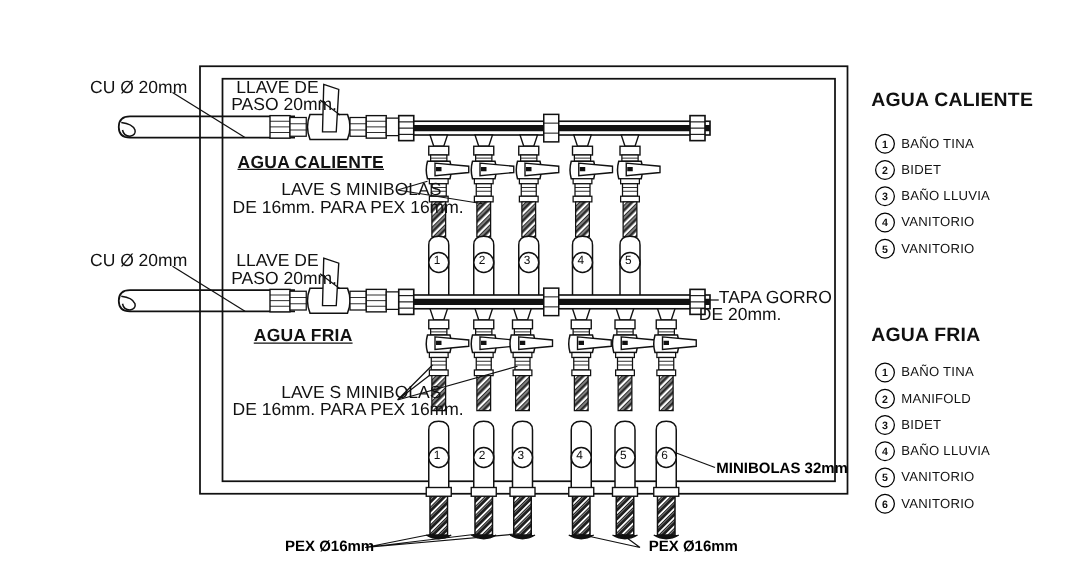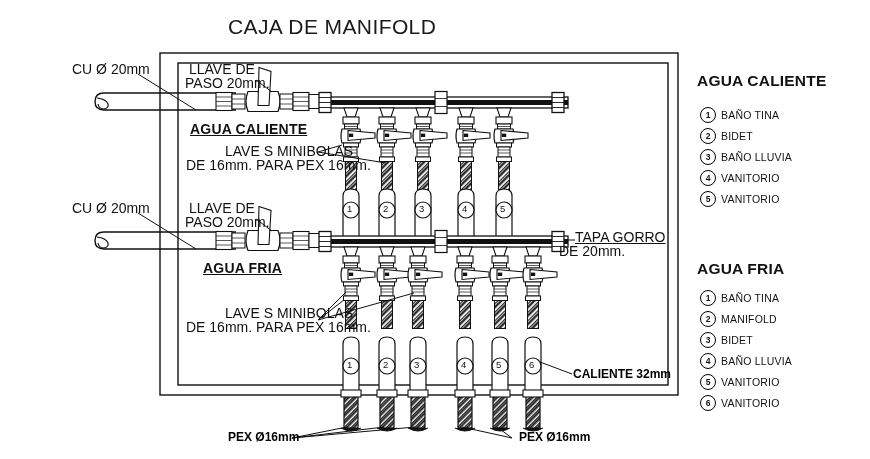--- a/index.html
+++ b/index.html
@@ -252,44 +252,43 @@
       <path d="M568,240 L575,240"></path>
 
       <path d="M540,362 L572,374"></path>
 
       <path d="M292,438 L347,427 M292,438 L384,427 M292,438 L415,427"></path>
 
       <path d="M512,438 L462,427 M512,438 L497,427"></path>
     </g>
   </svg>
 
-  <div class="t title" style="left:228px;top:15px;">CAJA DE MANIFOLD</div>
 
   <div class="t lbl" style="left:72px;top:62px;">CU Ø 20mm</div>
   <div class="t lbl" style="left:72px;top:201px;">CU Ø 20mm</div>
 
   <div class="t lbl" style="left:189px;top:62px;">LLAVE DE</div>
   <div class="t lbl" style="left:185px;top:76px;">PASO 20mm.</div>
 
   <div class="t lbl" style="left:189px;top:201px;">LLAVE DE</div>
   <div class="t lbl" style="left:185px;top:215px;">PASO 20mm.</div>
 
   <div class="t sec" style="left:190px;top:122px;">AGUA CALIENTE</div>
   <div class="t sec" style="left:203px;top:261px;">AGUA FRIA</div>
 
   <div class="t lbl" style="left:225px;top:144px;">LAVE S MINIBOLAS</div>
   <div class="t lbl" style="left:186px;top:158px;">DE 16mm. PARA PEX 16mm.</div>
 
   <div class="t lbl" style="left:225px;top:306px;">LAVE S MINIBOLAS</div>
   <div class="t lbl" style="left:186px;top:320px;">DE 16mm. PARA PEX 16mm.</div>
 
-  <div class="t lbl" style="left:575px;top:230px;text-decoration:underline;">TAPA GORRO</div>
+  <div class="t lbl" style="left:575px;top:230px;">TAPA GORRO</div>
   <div class="t lbl" style="left:559px;top:244px;">DE 20mm.</div>
 
-  <div class="t lblb" style="left:573px;top:368px;">CALIENTE 32mm</div>
+  <div class="t lblb" style="left:573px;top:368px;">MINIBOLAS 32mm</div>
 
   <div class="t lblb" style="left:228px;top:431px;">PEX Ø16mm</div>
   <div class="t lblb" style="left:519px;top:431px;">PEX Ø16mm</div>
 
   <div class="t" style="left:347px;top:204px;font-size:9.5px;">1</div>
   <div class="t" style="left:383px;top:204px;font-size:9.5px;">2</div>
   <div class="t" style="left:419px;top:204px;font-size:9.5px;">3</div>
   <div class="t" style="left:462px;top:204px;font-size:9.5px;">4</div>
   <div class="t" style="left:500px;top:204px;font-size:9.5px;">5</div>
 

